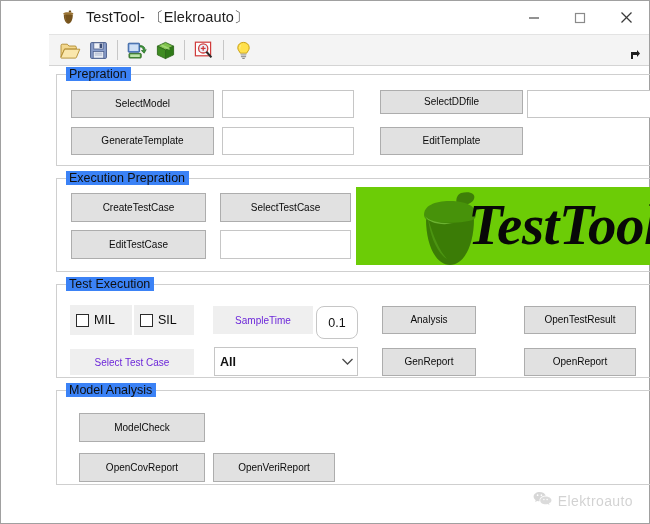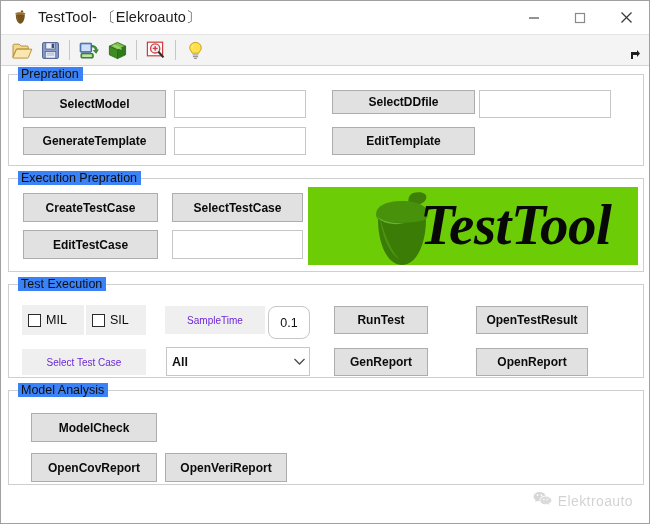--- a/index.html
+++ b/index.html
@@ -17,20 +17,21 @@
   #app-window {
     position: absolute;
     left: 0; top: 0;
     width: 650px;
     height: 524px;
     background: #ffffff;
     border: 1px solid #a0a0a0;
     box-sizing: border-box;
     display: flex;
     flex-direction: column;
+    padding-left: 48px;
   }
 
   
   #title-bar {
     height: 33px;
     min-height: 33px;
     background: #ffffff;
     display: flex;
     align-items: center;
     position: relative;
@@ -142,32 +143,31 @@
     font-family: "Liberation Sans", sans-serif;
     white-space: nowrap;
   }
 
   
   .wbtn {
     position: absolute;
     background: #e1e1e1;
     border: 1px solid #adadad;
     box-sizing: border-box;
-    font-size: 12px;
+    font-size: 10px;
     color: #0b0b0b;
     font-family: "Liberation Sans", sans-serif;
     display: flex;
     align-items: center;
     justify-content: center;
     text-align: center;
     cursor: default;
     padding: 0;
     line-height: 1;
     white-space: nowrap;
-    font-weight: bold;
   }
   .wtext {
     position: absolute;
     background: #ffffff;
     border: 1px solid #c6c6c6;
     box-sizing: border-box;
     font-size: 12.5px;
     color: #111;
     font-family: "Liberation Sans", sans-serif;
     display: flex;
@@ -443,21 +443,21 @@
       </div>
 
       <div class="wcheckwrap" style="left:77px; top:20px; width:60px; height:30px;">
         <span class="cbox"></span>
         <span class="cblabel">SIL</span>
       </div>
 
       <div class="wlabel" style="left:156px; top:21px; width:100px; height:28px;">SampleTime</div>
       <div class="wtext center" style="left:259px; top:21px; width:42px; height:33px;border-radius:8px;">0.1</div>
 
-      <button class="wbtn" style="left:325px; top:21px; width:94px; height:28px;">RunTest</button>
+      <button class="wbtn" style="left:325px; top:21px; width:94px; height:28px;">Analysis</button>
       <button class="wbtn" style="left:467px; top:21px; width:112px; height:28px;">OpenTestResult</button>
 
       <div class="wlabel" style="left:13px; top:64px; width:124px; height:26px;">Select Test Case</div>
 
       <div class="wcombo" style="left:157px; top:62px; width:144px; height:29px;">
         <span class="combo-val">All</span>
         <span class="combo-arrow">
           <svg width="13" height="9" viewBox="0 0 13 9">
               <path d="M1.5 2 L6.5 7 L11.5 2" fill="none" stroke="#4a4a4a" stroke-width="1.3"></path>
             </svg>

